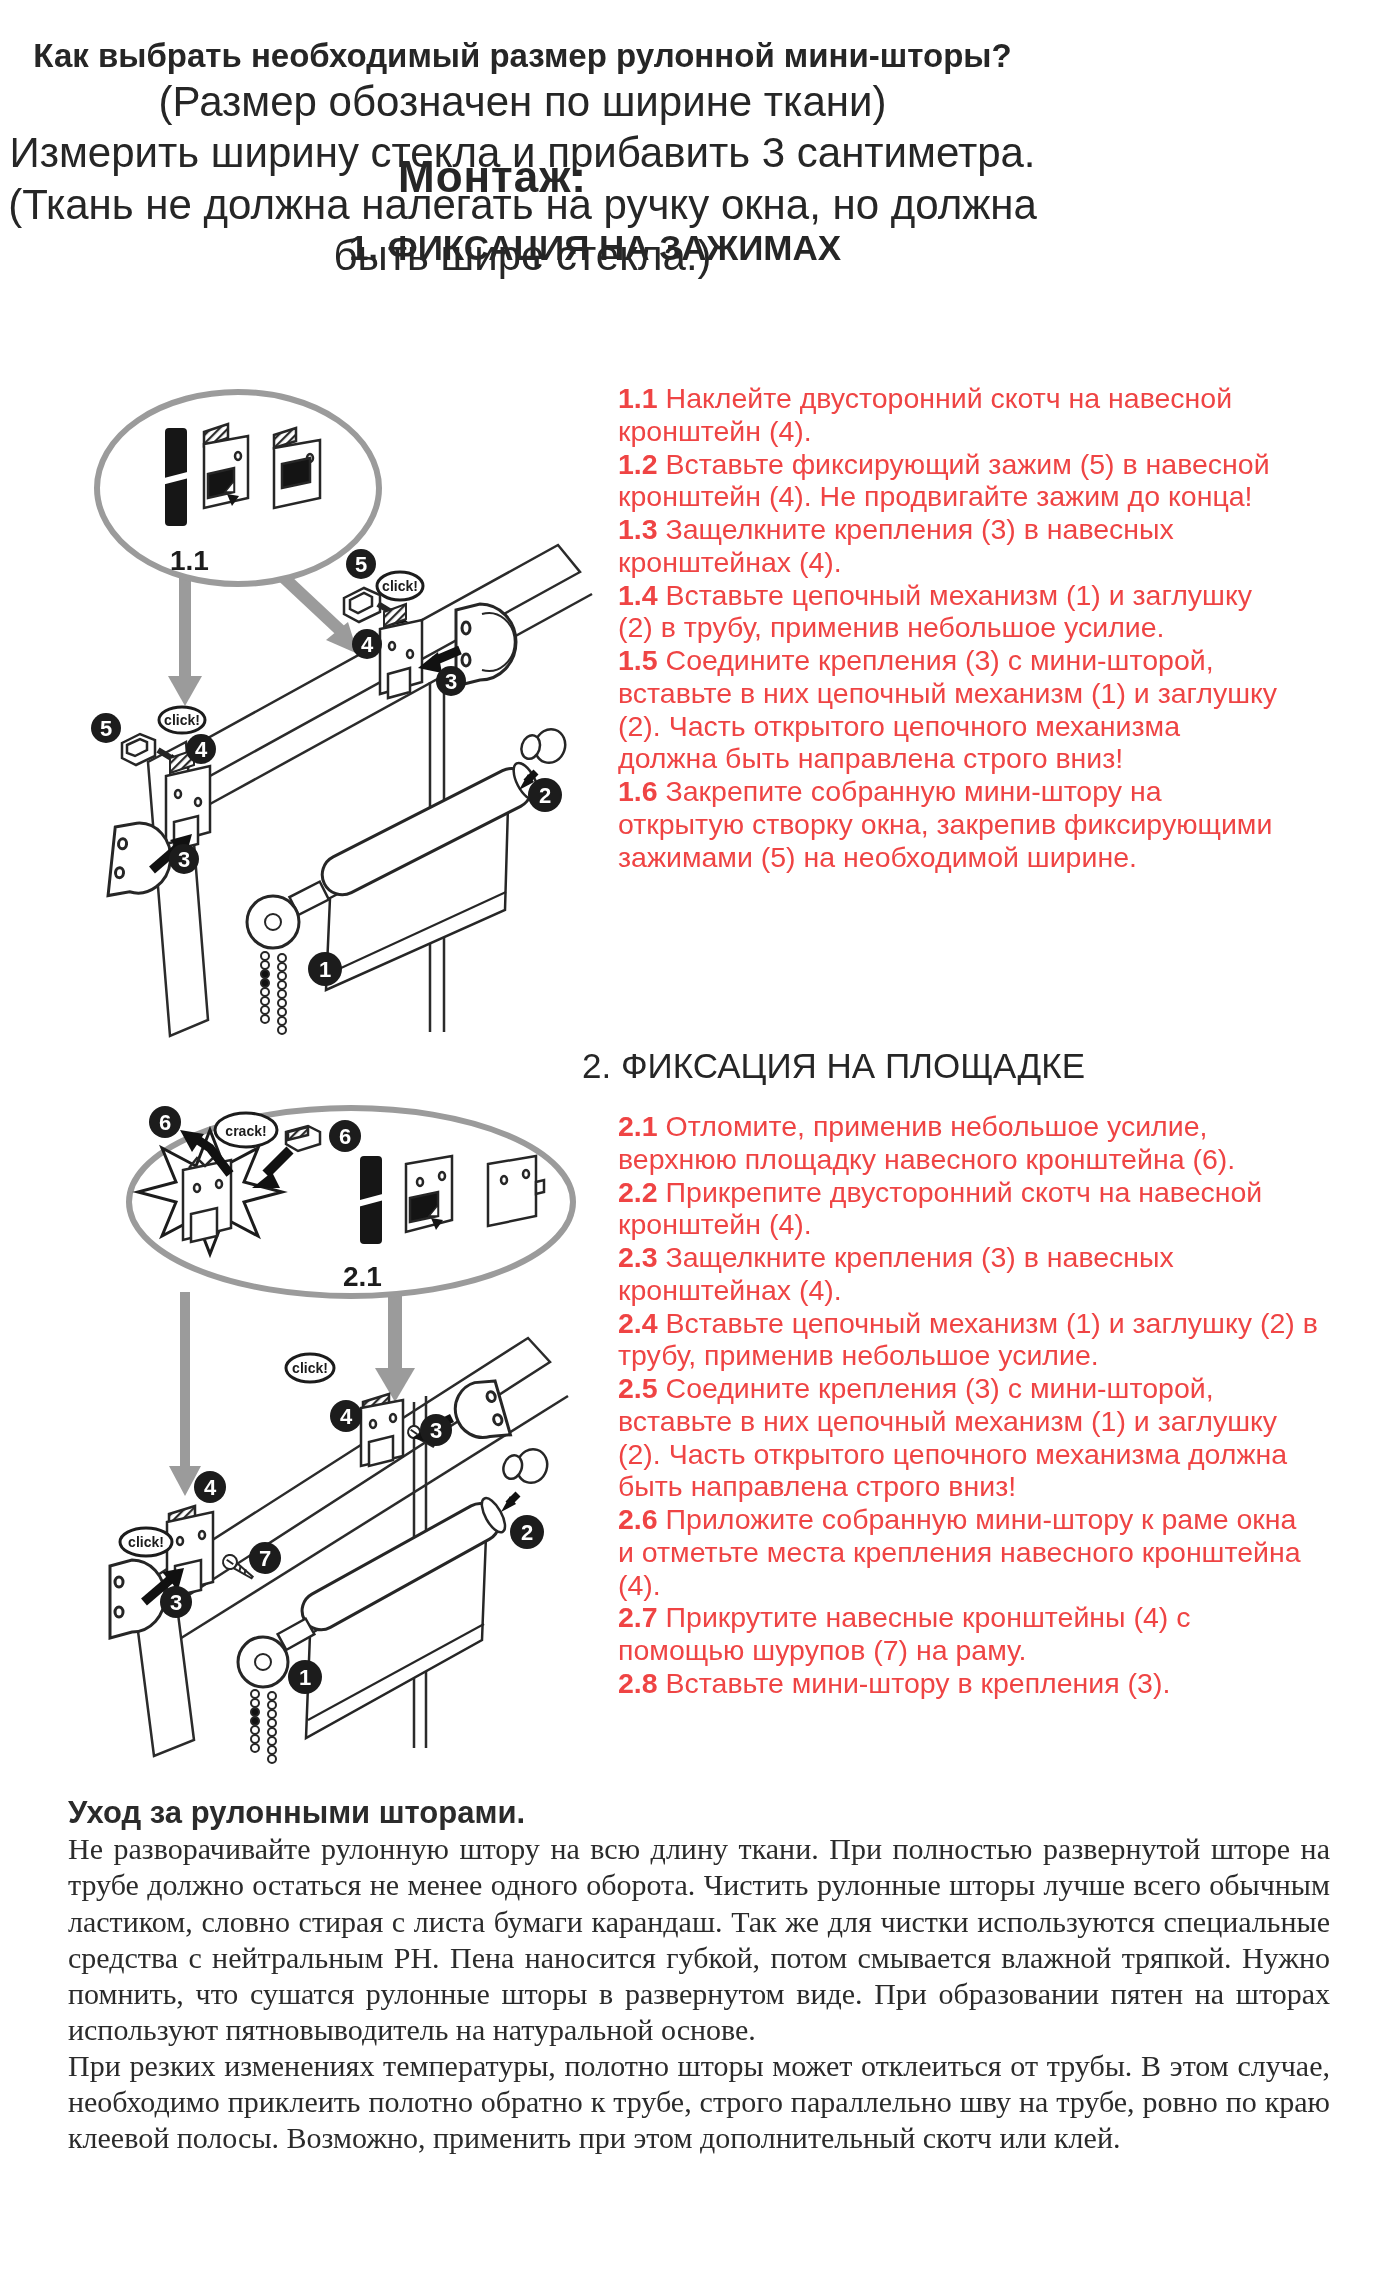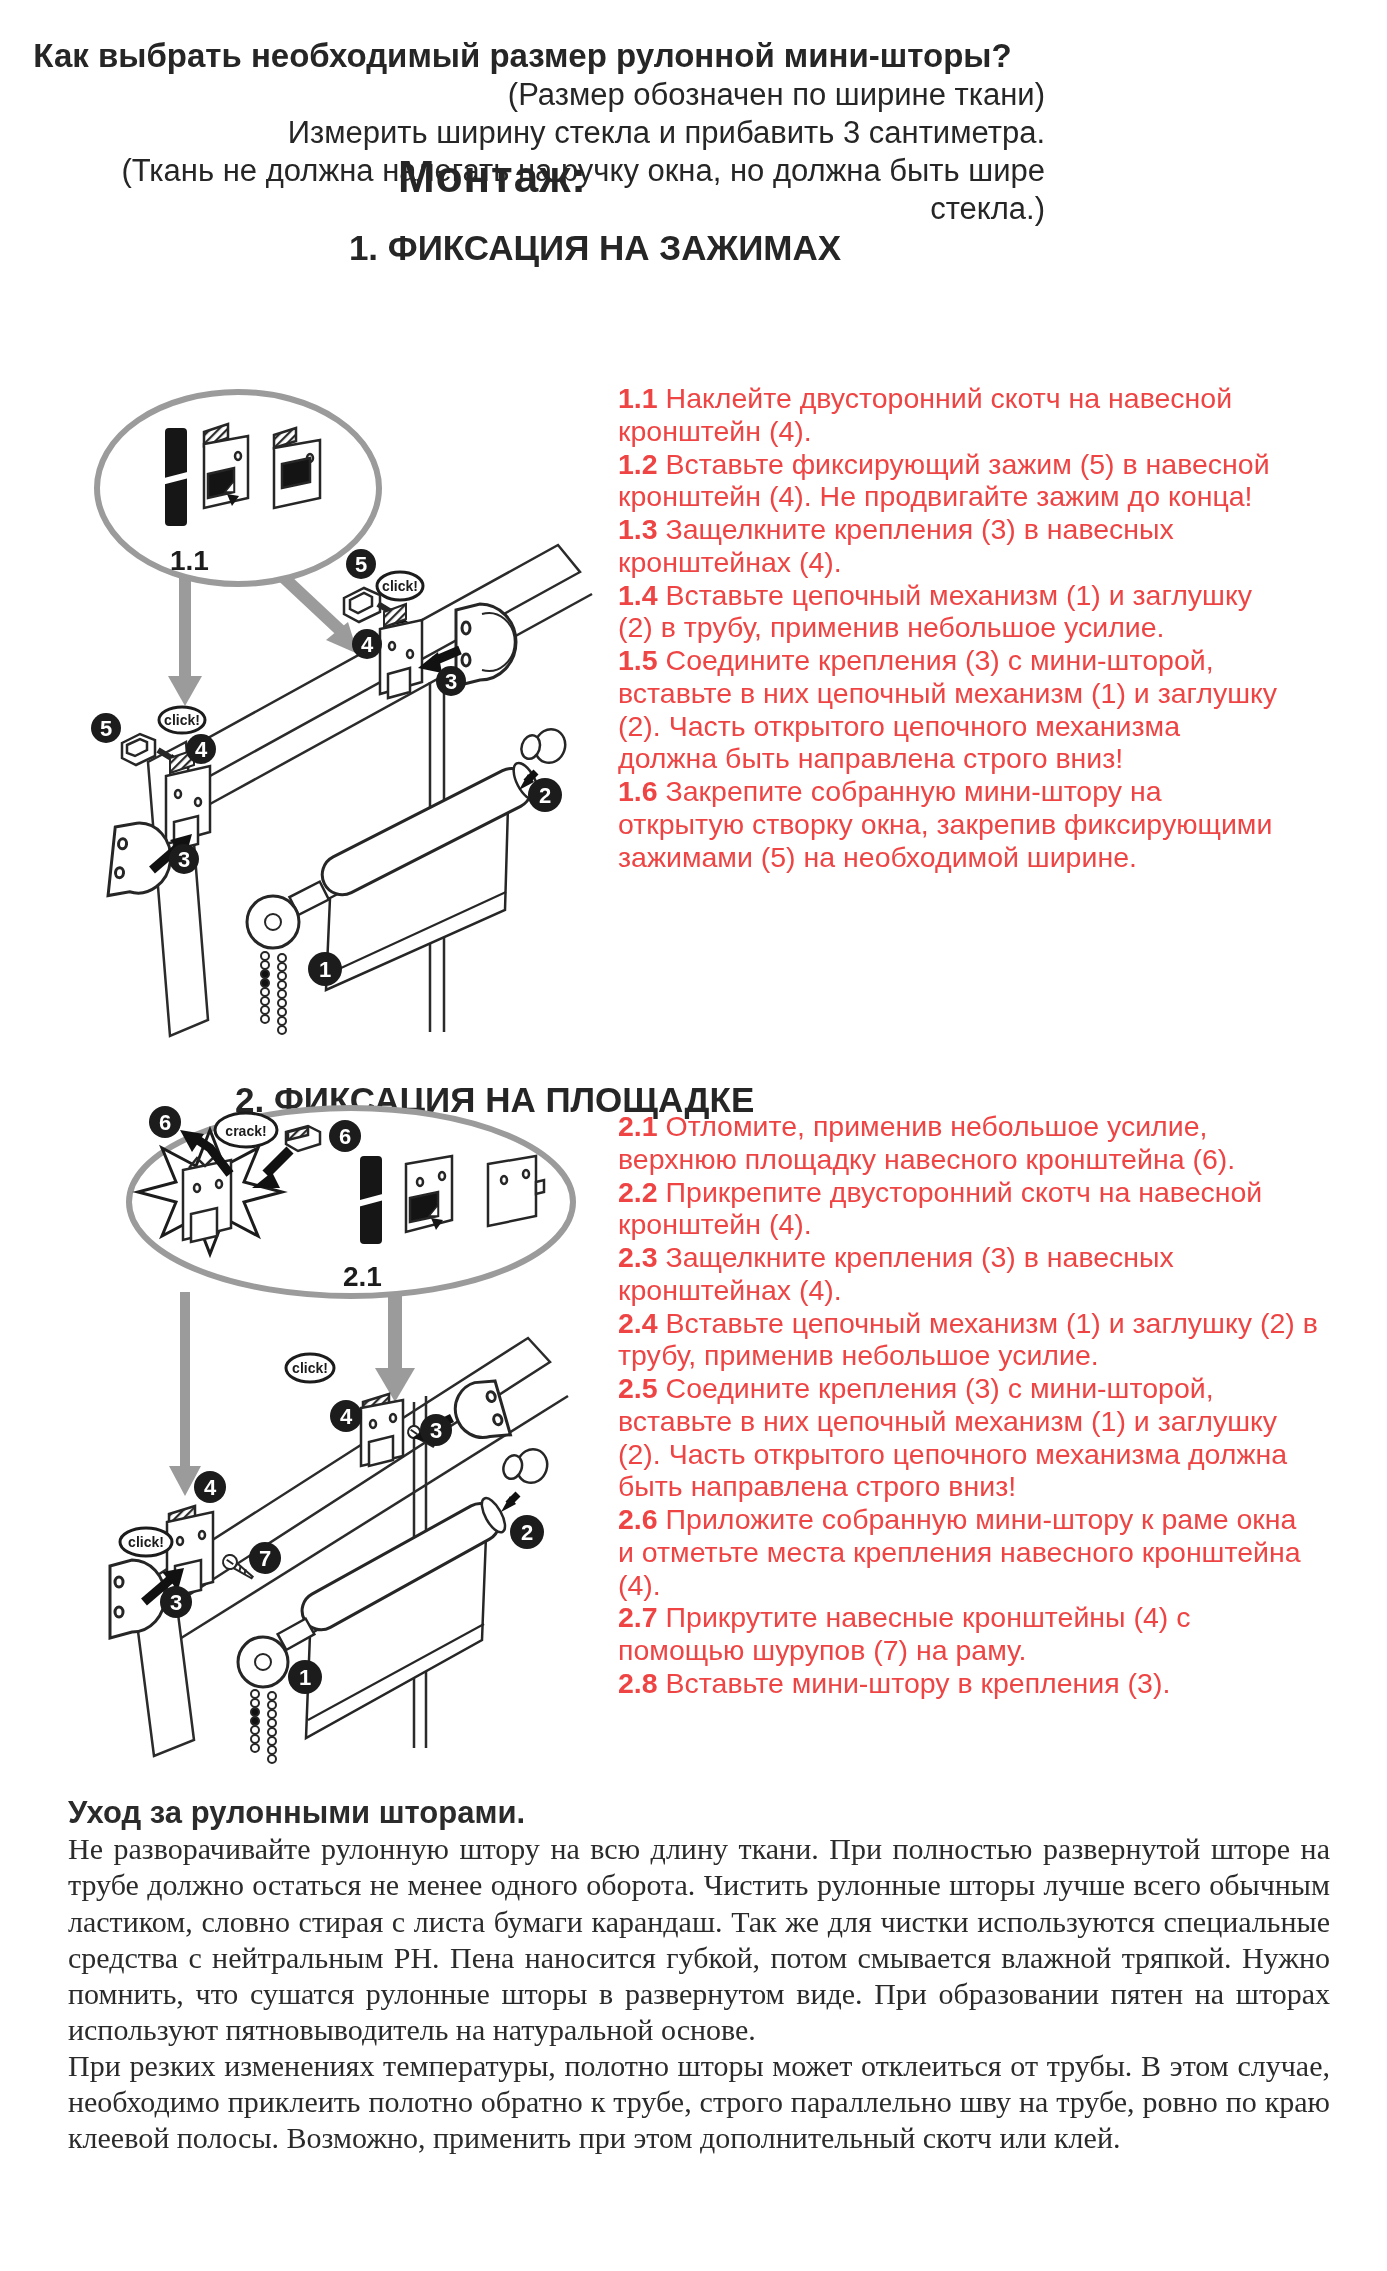--- a/index.html
+++ b/index.html
@@ -3,24 +3,24 @@
 <meta charset="utf-8">
 <style>
   html,body{margin:0;padding:0;background:#e8e8e8;}
   .page{
     position:relative;width:1387px;height:2271px;background:#ffffff;
     font-family:"Liberation Sans",sans-serif;color:#262626;margin:0 auto;overflow:hidden;
   }
   .abs{position:absolute;}
   .hdr{left:0px;top:36px;width:1045px;text-align:center;line-height:1.22;}
   .hdr .t1{font-size:33px;font-weight:bold;}
-  .hdr .t2,.hdr .t3,.hdr .t4{font-size:31px;font-weight:normal;text-align:right;}
+  .hdr .t2,.hdr .t3,.hdr .t4{font-size:42px;font-weight:normal;}
   .montazh{left:0px;top:152px;width:985px;text-align:center;font-size:44px;font-weight:bold;letter-spacing:1px;}
   .sec1-h{left:170px;top:228px;width:850px;text-align:center;font-size:35px;font-weight:bold;}
-  .sec2-h{left:235px;top:1080px;width:850px;text-align:left;font-size:35px;font-weight:bold;}
+  .sec2-h{left:235px;top:1046px;width:850px;text-align:right;font-size:35px;font-weight:normal;}
   .steps{font-size:28.5px;line-height:1.15;color:#ef4444;}
   .steps p{margin:0;}
   .steps b{font-weight:bold;}
   .steps1{left:618px;top:382px;width:668px;}
   .steps2{left:618px;top:1110px;width:700px;}
   .care{left:68px;top:1794px;width:1262px;font-size:30px;line-height:1.205;color:#2b2b2b;}
   .care h3{margin:0;font-size:31px;font-weight:bold;}
   .care p{margin:0;text-align:justify;font-family:Liberation Serif, serif;}
   svg text{font-family:"Liberation Sans",sans-serif;}
 </style>

